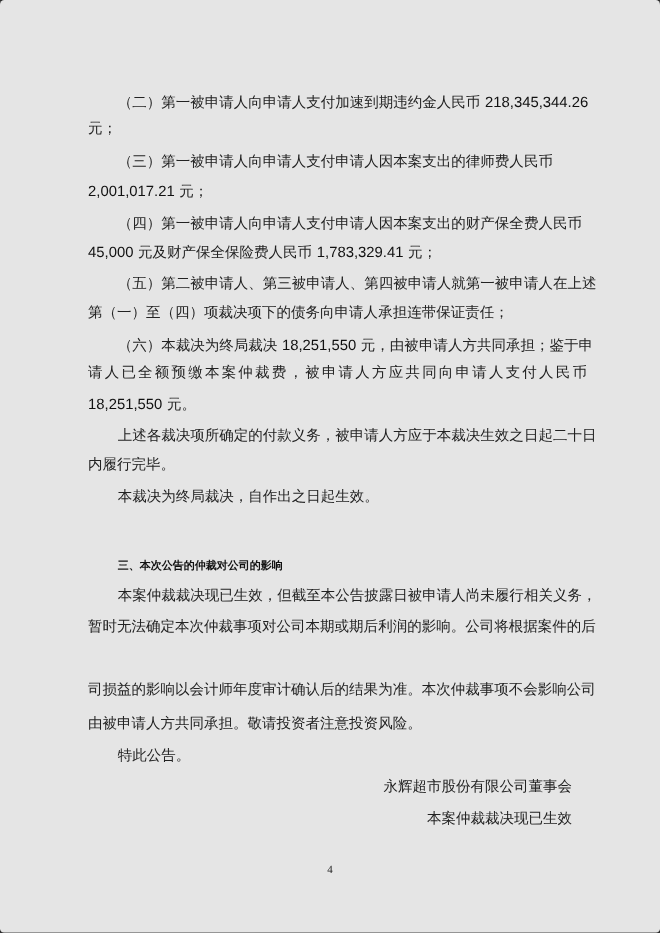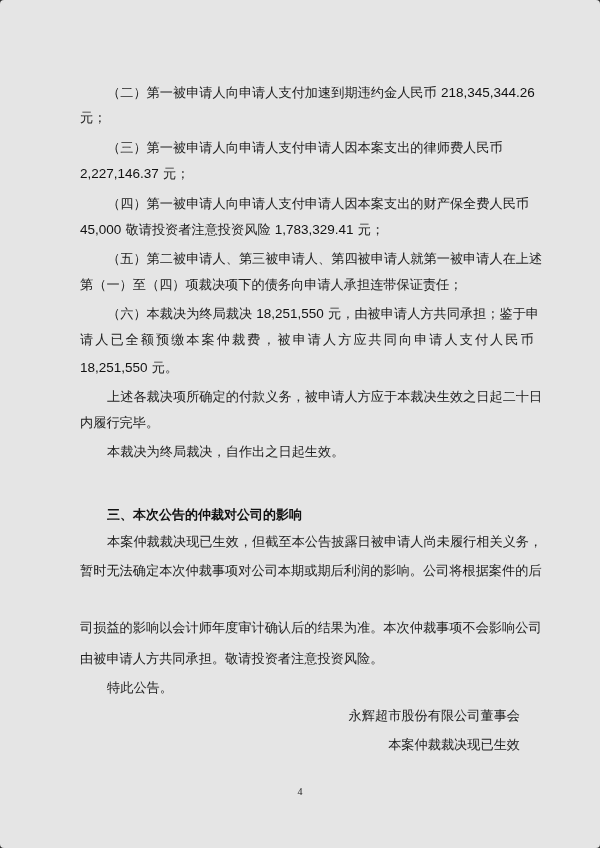--- a/index.html
+++ b/index.html
@@ -18,23 +18,23 @@
     .justify {
       position: absolute; left: 80px; width: 440px;
       text-align: justify; text-align-last: justify;
     }
     .indent { left: 107px; width: 413px; }
     .left { position: absolute; left: 80px; }
     .left-indent { position: absolute; left: 107px; }
     .num { font-family: "Liberation Sans", sans-serif; font-size: 13.5px; color: #111; }
     .heading {
       font-family: "DejaVu Sans", "Liberation Sans", sans-serif;
-      font-weight: bold; font-size: 13px; color: #111;
+      font-weight: bold; font-size: 10px; color: #111;
     }
-    .right { position: absolute; right: 80px; text-align: center; }
+    .right { position: absolute; right: 80px; text-align: center; font-family: Liberation Mono, monospace; }
     .pagenum {
       position: absolute; left: 0; width: 600px; text-align: center;
       font-family: "Liberation Serif", serif; font-size: 10px; color: #222;
     }
   </style>
 </head>
 <body>
 
 <div class="page">
 
@@ -48,34 +48,34 @@
     <span class="left">元；</span>
   </div>
 
   <div class="line" style="top:138px">
     <div class="justify indent">
       <span>（三）第一被申请人向申请人支付申请人因本案支出的律师费人民币</span>
     </div>
   </div>
   <div class="line" style="top:164px">
     <span class="left">
-      <span class="num">2,227,146.37</span>
+      <span class="num">2,001,017.21</span>
       <span>元；</span>
     </span>
   </div>
 
   <div class="line" style="top:194px">
     <div class="justify indent">
       <span>（四）第一被申请人向申请人支付申请人因本案支出的财产保全费人民币</span>
     </div>
   </div>
   <div class="line" style="top:220px">
     <span class="left">
       <span class="num">45,000</span>
-      <span>敬请投资者注意投资风险</span>
+      <span>元及财产保全保险费人民币</span>
       <span class="num">1,783,329.41</span>
       <span>元；</span>
     </span>
   </div>
 
   <div class="line" style="top:249px">
     <div class="justify indent">
       <span>（五）第二被申请人、第三被申请人、第四被申请人就第一被申请人在上述</span>
     </div>
   </div>

